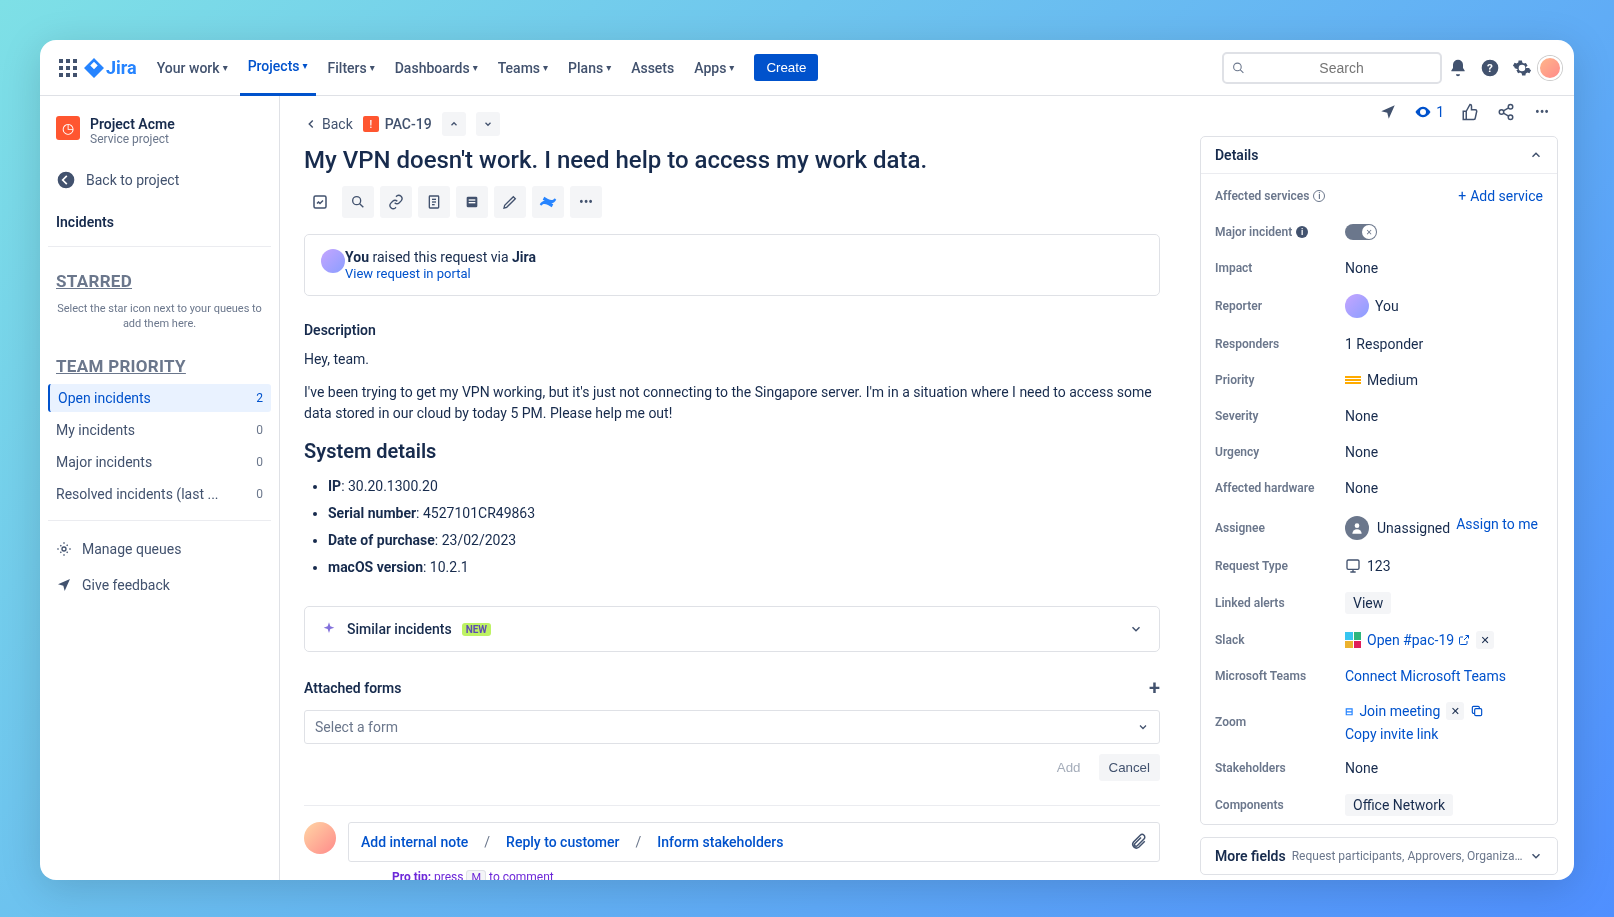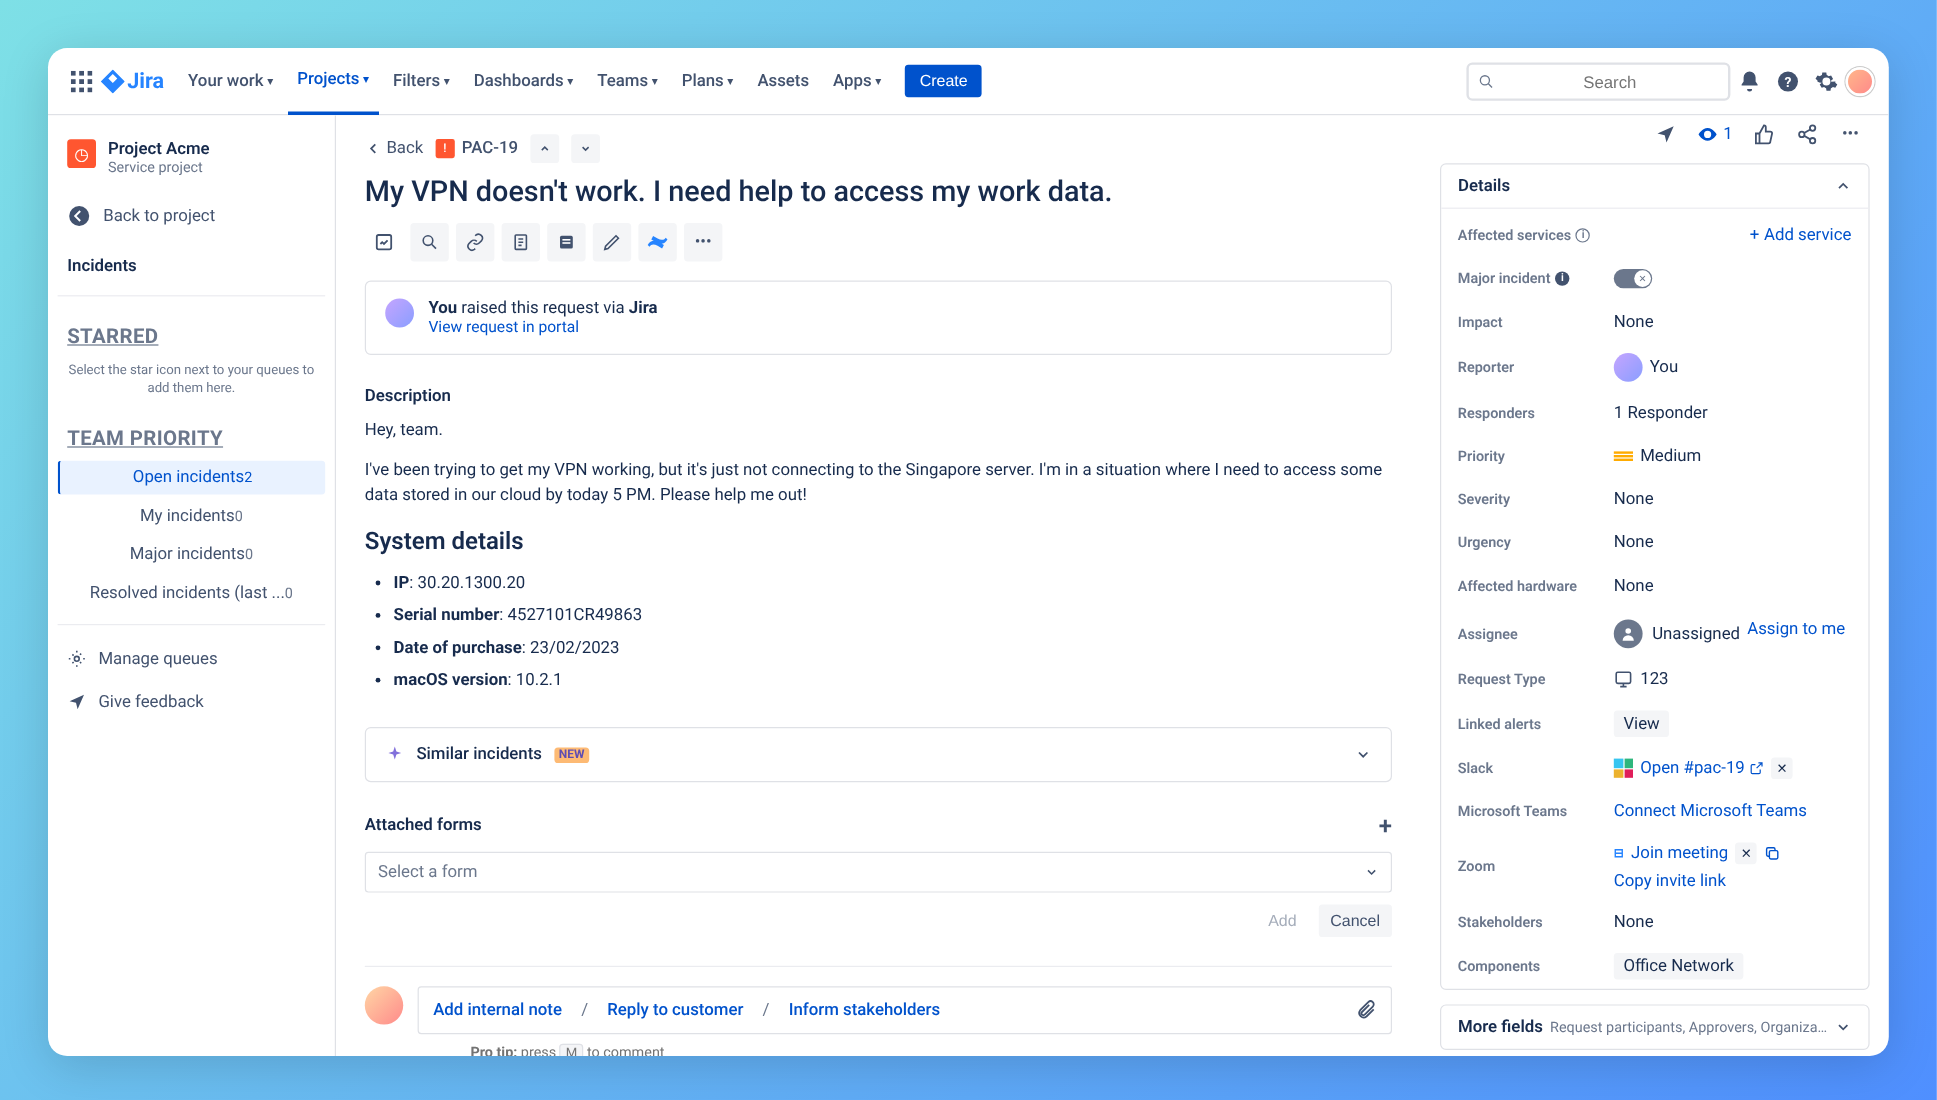--- a/index.html
+++ b/index.html
@@ -55,21 +55,21 @@
 .main { flex: 1; display: flex; overflow: hidden; }
 .sidebar {
   width: 240px; border-right: 1px solid #dfe1e6; padding: 16px 8px;
   display: flex; flex-direction: column; gap: 4px;
 }
 .proj-head { display: flex; gap: 10px; padding: 4px 8px 12px; }
 .proj-icon { width: 24px; height: 24px; background: #FF5630; border-radius: 3px; display:flex; align-items:center; justify-content:center; color:#fff;}
 .side-link { display:flex; align-items:center; gap:10px; padding:8px; border-radius:3px; cursor:pointer; color:#42526E;}
 .side-h { font-size: 17px; font-weight: 700; color: #6b778c; padding: 12px 8px 4px; text-transform: uppercase; letter-spacing: 0.3px; text-decoration: underline;}
 .side-hint { font-size: 11px; color: #6b778c; padding: 2px 8px 8px; line-height: 1.4; text-align: center; }
-.queue-item { display:flex; align-items:center; justify-content:center; padding:6px 8px; border-radius:3px; cursor:pointer; color:#42526E;}
+.queue-item { display:flex; align-items:center; justify-content:space-between; padding:6px 8px; border-radius:3px; cursor:pointer; color:#42526E;}
 .queue-item.active { background:#E9F2FF; color:#0052CC; border-left:2px solid #0052CC; }
 .badge { font-size: 12px; color:#6b778c;}
 .queue-item.active .badge { color:#0052CC; }
 hr.sep { border:none; border-top:1px solid #ebecf0; margin:8px 0; }
 
 .content { flex:1; display:flex; overflow:hidden; }
 .center { flex:1; padding: 16px 24px 0 0; overflow-y:auto; }
 .center-inner { padding-left: 24px; }
 .right { width: 390px; border-left: none; display:flex; flex-direction:column; }
 
@@ -81,50 +81,50 @@
 .issue-key { display:inline-flex; align-items:center; gap:6px; color:#42526E; font-weight:500;}
 .issue-type-icon { width:16px; height:16px; background:#FF5630; border-radius:2px; display:inline-flex; align-items:center; justify-content:center; color:#fff; font-size:10px;}
 
 h1.title { font-size: 24px; font-weight: 500; margin: 4px 0 12px; color:#172B4D; }
 
 .toolbar { display:flex; gap:6px; margin-bottom: 16px; }
 .tool { width:32px; height:32px; border-radius:3px; background:#f4f5f7; display:flex; align-items:center; justify-content:center; cursor:pointer; color:#42526E;}
 .tool.plain { background:transparent; }
 .tool.conf { color:#2684FF; }
 
-.info-box { border:1px solid #dfe1e6; border-radius:5px; padding:14px 16px; display:flex; gap:12px; margin-bottom:24px;}
+.info-box { border:1px solid #dfe1e6; border-radius:5px; padding:14px 16px; display:flex; gap:0; margin-bottom:24px;}
 .info-box .av { width:24px; height:24px; border-radius:50%; background: linear-gradient(135deg,#c5a5ff,#8a9eff); flex-shrink:0;}
 .info-box a { color:#0052CC; text-decoration:none; font-size:13px; }
 
 .sect-h { font-weight:600; margin-bottom:8px; }
 .desc { margin-bottom:20px; line-height:1.5; }
 .desc p { margin-bottom:12px; }
 h3.sysd { font-size:20px; font-weight:600; margin: 8px 0 10px; }
 ul.sys { padding-left: 24px; }
 ul.sys li { margin-bottom: 6px; list-style: disc; }
 
 .collapse-box { border:1px solid #dfe1e6; border-radius:5px; padding:14px 16px; display:flex; align-items:center; gap:10px; margin: 28px 0 24px; cursor:pointer;}
-.lozenge { font-size:10px; font-weight:700; color:#5E4DB2; background:#fdba74; padding:1px 4px; border-radius:3px;}
+.lozenge { font-size:10px; font-weight:700; color:#5E4DB2; background:#bef264; padding:1px 4px; border-radius:3px;}
 .collapse-box .grow { flex:1; }
 
 .forms { margin-top: 8px; }
 .forms-head { display:flex; align-items:center; justify-content:space-between; font-weight:600; margin-bottom:10px;}
 .select { border:1px solid #dfe1e6; border-radius:3px; padding:8px 10px; display:flex; justify-content:space-between; align-items:center; color:#6b778c; cursor:pointer;}
 .form-actions { display:flex; justify-content:flex-end; gap:8px; margin-top:10px;}
 .btn { padding:6px 10px; border-radius:3px; border:none; cursor:pointer; font-weight:500;}
 .btn.subtle { background:transparent; color:#A5ADBA;}
 .btn.default { background:#f4f5f7; color:#42526E;}
 
 .comment-row { display:flex; gap:12px; margin-top:24px; align-items:flex-start; padding-bottom:20px; border-top:1px solid #ebecf0; padding-top:16px;}
 .comment-av { width:32px; height:32px; border-radius:50%; background:linear-gradient(135deg,#ffd6a5,#ff8a8a);}
 .comment-box { flex:1; border:1px solid #dfe1e6; border-radius:3px; padding:10px 12px; display:flex; align-items:center; justify-content:space-between;}
 .tabs { display:flex; gap:16px;justify-content:flex-end; }
 .tabs a { color:#0052CC; text-decoration:none; font-weight:500;}
 .tabs .div { color:#6b778c; }
-.protip { font-size:12px; color:#737373; margin-top:8px; margin-left:44px; }
+.protip { font-size:12px; color:#6d28d9; margin-top:8px; margin-left:44px; }
 kbd { background:#f4f5f7; border:1px solid #dfe1e6; border-radius:3px; padding:0 4px; font-size:11px; font-family:inherit;}
 
 
 .details { border:1px solid #dfe1e6; border-radius:5px; margin: 0 16px 12px; overflow:hidden; }
 .details-head { padding:10px 14px; font-weight:600; border-bottom:1px solid #ebecf0; display:flex; justify-content:space-between; align-items:center;}
 .details-body { padding: 4px 14px 14px; max-height: 650px; overflow-y:auto; }
 .drow { display:flex; align-items:center; padding: 8px 0; min-height:36px; }
 .dlabel { width: 130px; font-size:12px; font-weight:600; color:#6b778c; flex-shrink:0;}
 .dval { flex:1; color:#172B4D; display:flex; align-items:center; gap:6px;}
 .dval a { color:#0052CC; text-decoration:none; }

